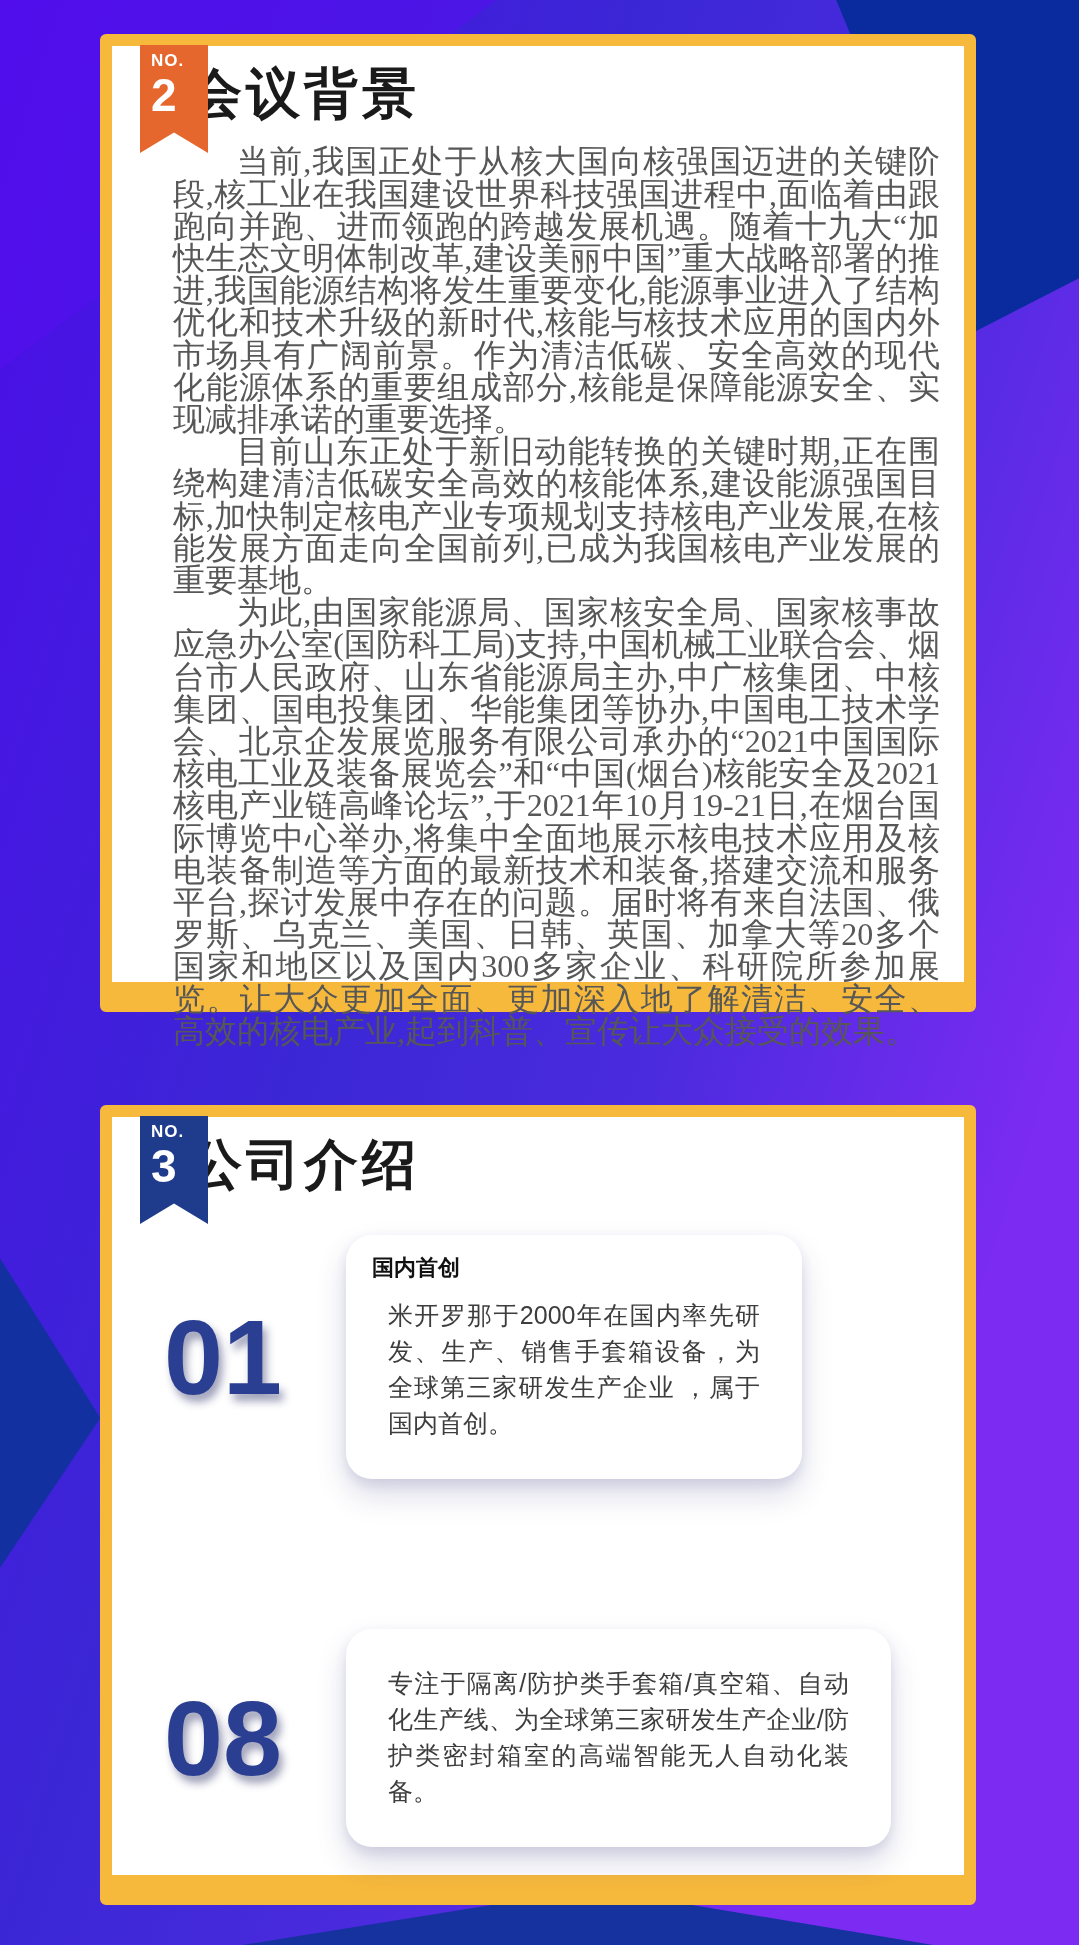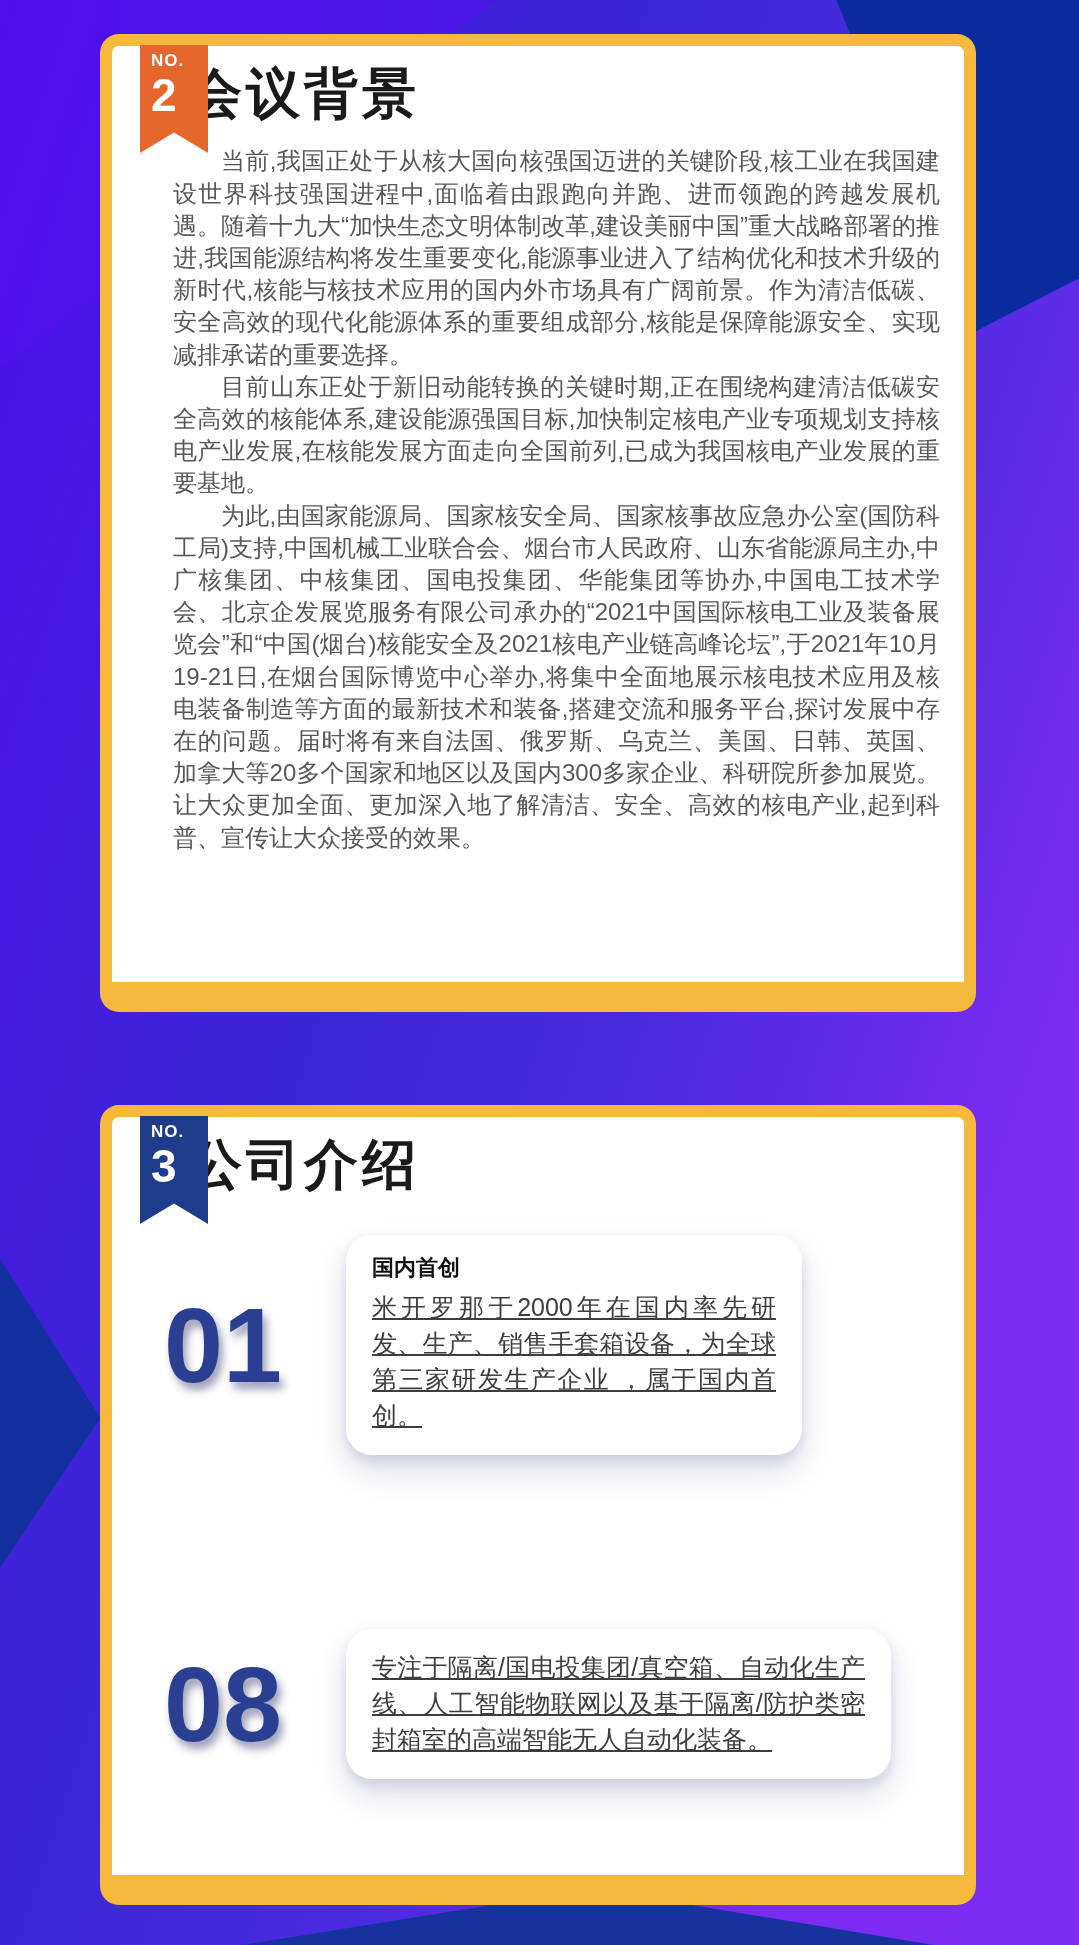--- a/index.html
+++ b/index.html
@@ -29,21 +29,21 @@
   }
 
   
   .card{
     position:absolute;
     left:100px;width:876px;
     box-sizing:border-box;
     background:#FFFFFF;
     border:12px solid #F6B93C;
     border-bottom-width:30px;
-    border-radius:19px;
+    border-radius:6px;
   }
   .card-1{top:34px;height:978px;}
   .card-2{top:1105px;height:800px;}
 
   
   .ribbon{
     position:absolute;top:-1px;left:28px;
     width:68px;height:108px;
     clip-path:polygon(0 0,100% 0,100% 100%,50% 81%,0 100%);
     color:#fff;
@@ -61,23 +61,24 @@
     font-weight:600;
     letter-spacing:4px;
     color:#1A1A1A;
     line-height:1.1;
   }
 
   
   .body-text{
     margin:22px 24px 0 61px;
     color:#575757;
-    font-size:24px;
+    font-size:32px;
     line-height:32.2px;
     text-align:justify;
+    font-family:Liberation Serif, serif;
   }
   .body-text p{margin:0;text-indent:2em;}
 
   
   .item{
     position:absolute;
     display:flex;
     align-items:center;
     gap:32px;
   }
@@ -106,26 +107,25 @@
   .item-03 .item-card{width:545px;}
   .item-card h3{
     margin:0 0 8px 0;
     font-size:22px;
     font-weight:700;
     color:#111;
     line-height:1.2;
   }
   .item-card h3:empty{display:none;}
   .item-card p{
-    margin:0;
+    margin:16px;
     font-size:25px;
     line-height:36px;
     color:#3D3D3D;
     text-align:justify;
-    text-decoration:underline;
   }
 </style>
 </head>
 <body>
 
 <div class="poster">
 
   <div class="bg-shape bg-topleft"></div>
   <div class="bg-shape bg-topright"></div>
   <div class="bg-shape bg-leftwedge"></div>
@@ -157,18 +157,18 @@
         <h3>国内首创</h3>
         <p>米开罗那于2000年在国内率先研发、生产、销售手套箱设备，为全球第三家研发生产企业 ，属于国内首创。</p>
       </div>
     </div>
 
 
     <div class="item item-03">
       <div class="big-num">08</div>
       <div class="item-card">
 
-        <p>专注于隔离/国电投集团/真空箱、自动化生产线、人工智能物联网以及基于隔离/防护类密封箱室的高端智能无人自动化装备。</p>
+        <p>专注于隔离/防护类手套箱/真空箱、自动化生产线、为全球第三家研发生产企业/防护类密封箱室的高端智能无人自动化装备。</p>
       </div>
     </div>
   </section>
 
 </div>
 
 </body></html>

